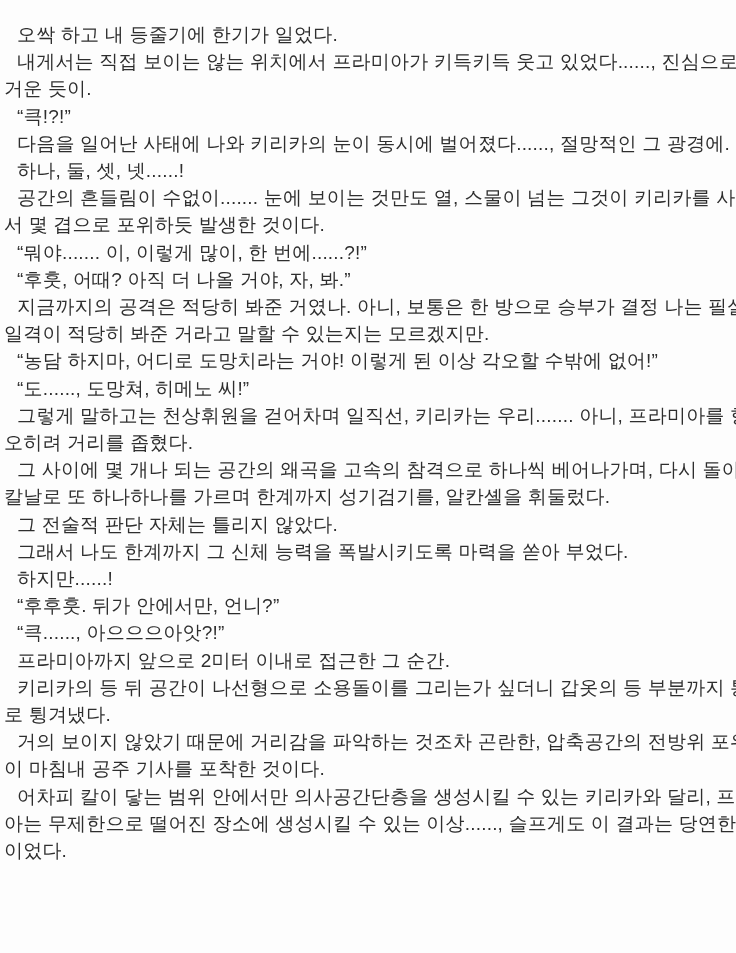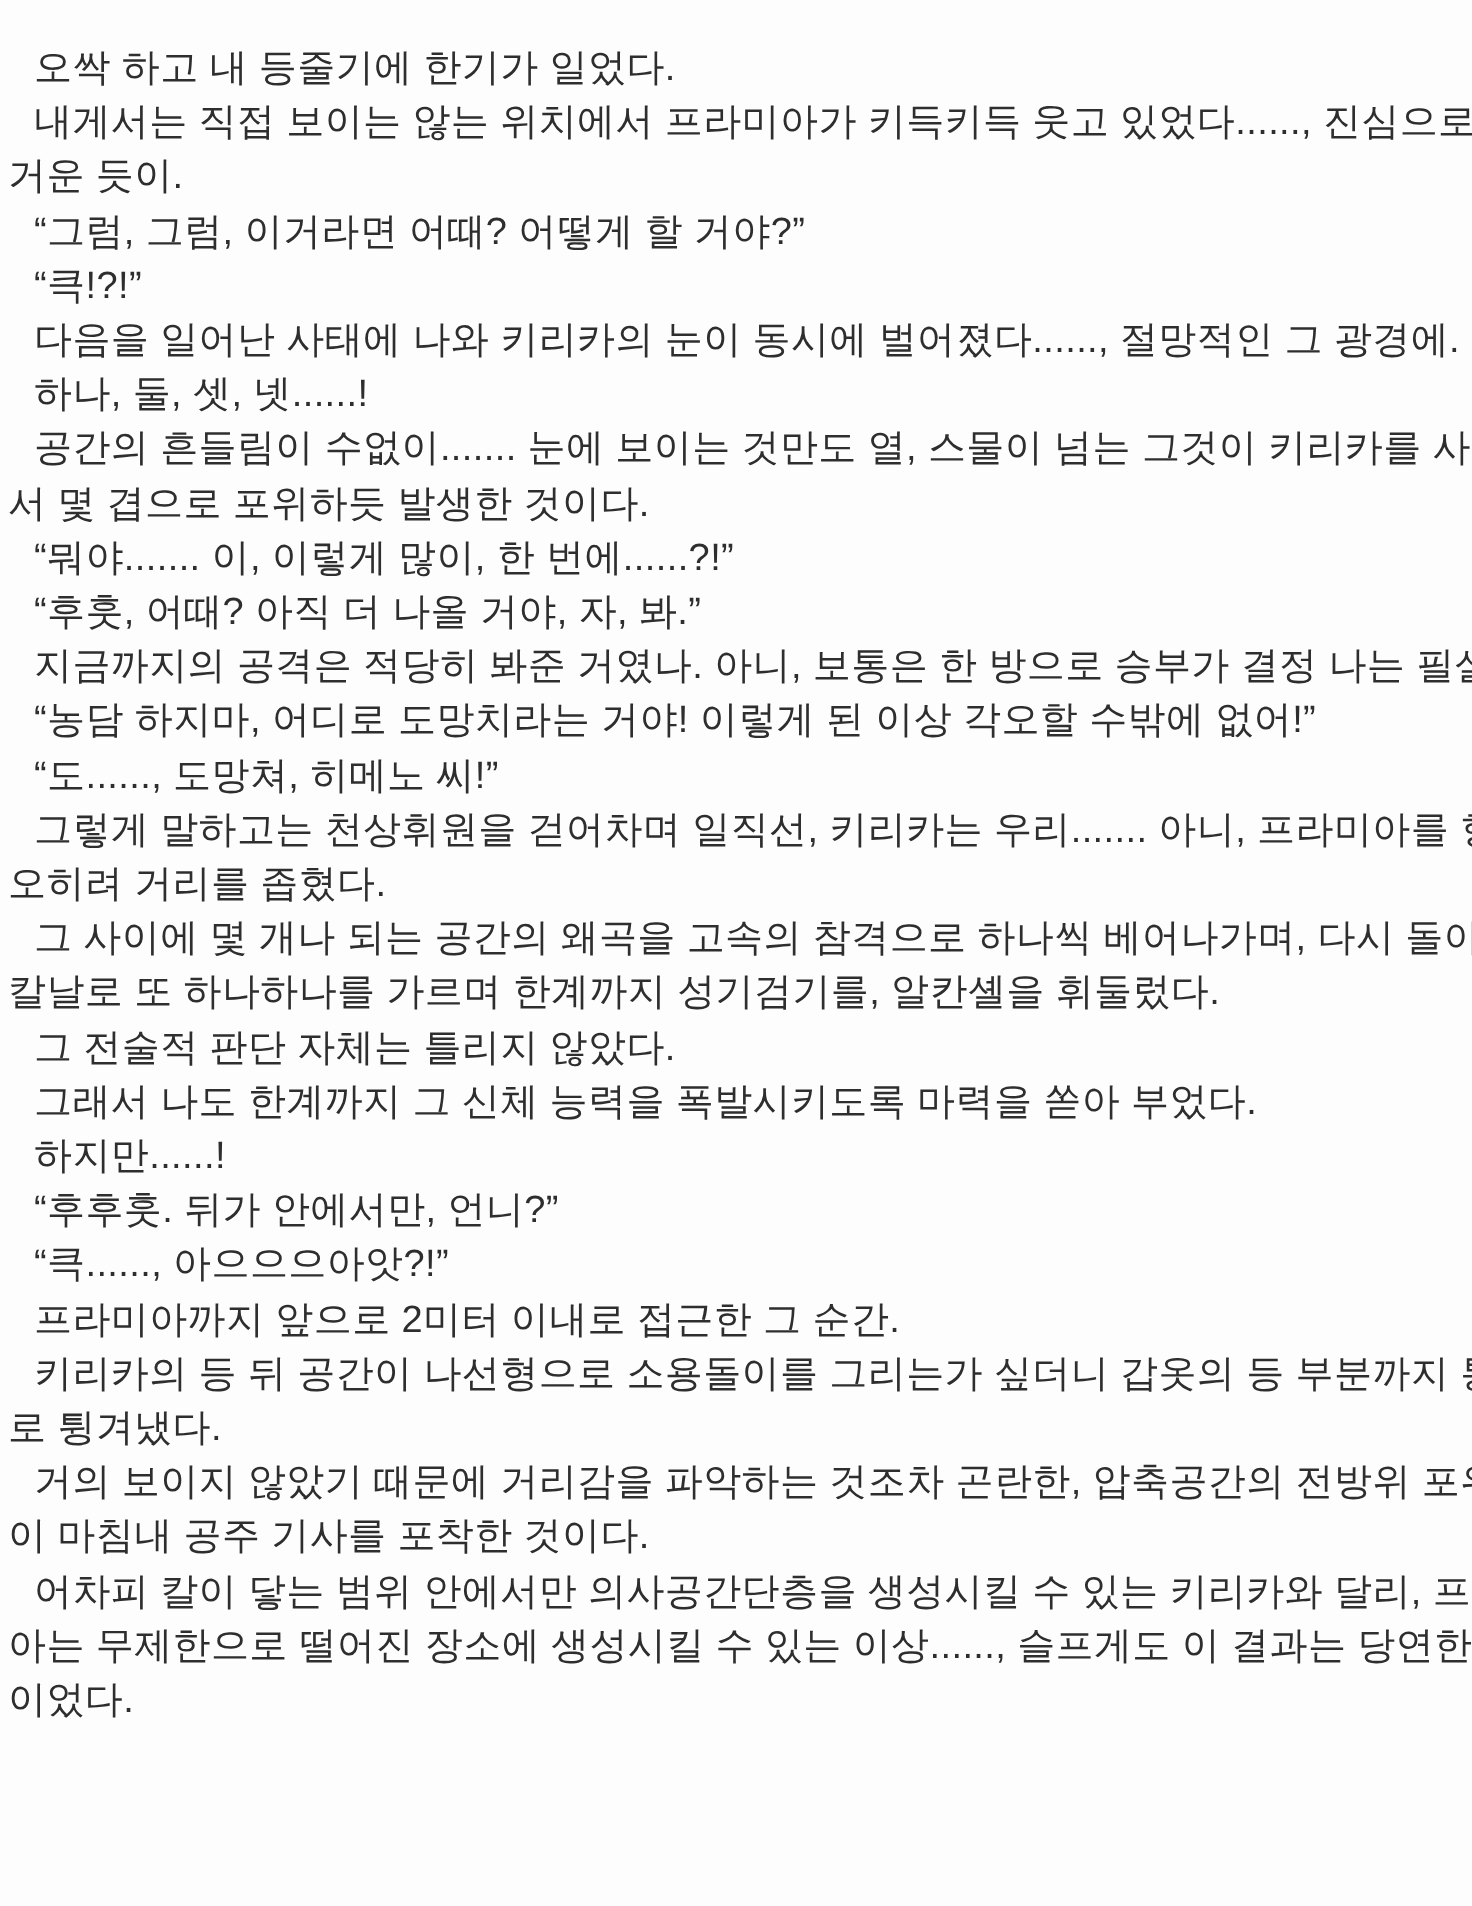--- a/index.html
+++ b/index.html
@@ -36,29 +36,29 @@
   }
 </style>
 </head>
 <body>
 
 <div class="page">
   <div class="text-body">
       <div class="line indent">오싹 하고 내 등줄기에 한기가 일었다.</div>
       <div class="line indent">내게서는 직접 보이는 않는 위치에서 프라미아가 키득키득 웃고 있었다......, 진심으로 즐</div>
       <div class="line">거운 듯이.</div>
-      <div class="line indent">“그럼, 그럼, 이거라면 어때? 어떻게 할 거야?”</div>
       <div class="line indent">“큭!?!”</div>
       <div class="line indent">다음을 일어난 사태에 나와 키리카의 눈이 동시에 벌어졌다......, 절망적인 그 광경에.</div>
       <div class="line indent">하나, 둘, 셋, 넷......!</div>
       <div class="line indent">공간의 흔들림이 수없이....... 눈에 보이는 것만도 열, 스물이 넘는 그것이 키리카를 사방에</div>
       <div class="line">서 몇 겹으로 포위하듯 발생한 것이다.</div>
       <div class="line indent">“뭐야....... 이, 이렇게 많이, 한 번에......?!”</div>
       <div class="line indent">“후훗, 어때? 아직 더 나올 거야, 자, 봐.”</div>
       <div class="line indent">지금까지의 공격은 적당히 봐준 거였나. 아니, 보통은 한 방으로 승부가 결정 나는 필살의</div>
+      <div class="line">일격이 적당히 봐준 거라고 말할 수 있는지는 모르겠지만.</div>
       <div class="line indent">“농담 하지마, 어디로 도망치라는 거야! 이렇게 된 이상 각오할 수밖에 없어!”</div>
       <div class="line indent">“도......, 도망쳐, 히메노 씨!”</div>
       <div class="line indent">그렇게 말하고는 천상휘원을 걷어차며 일직선, 키리카는 우리....... 아니, 프라미아를 향해</div>
       <div class="line">오히려 거리를 좁혔다.</div>
       <div class="line indent">그 사이에 몇 개나 되는 공간의 왜곡을 고속의 참격으로 하나씩 베어나가며, 다시 돌아온</div>
       <div class="line">칼날로 또 하나하나를 가르며 한계까지 성기검기를, 알칸셸을 휘둘렀다.</div>
       <div class="line indent">그 전술적 판단 자체는 틀리지 않았다.</div>
       <div class="line indent">그래서 나도 한계까지 그 신체 능력을 폭발시키도록 마력을 쏟아 부었다.</div>
       <div class="line indent">하지만......!</div>
       <div class="line indent">“후후훗. 뒤가 안에서만, 언니?”</div>

